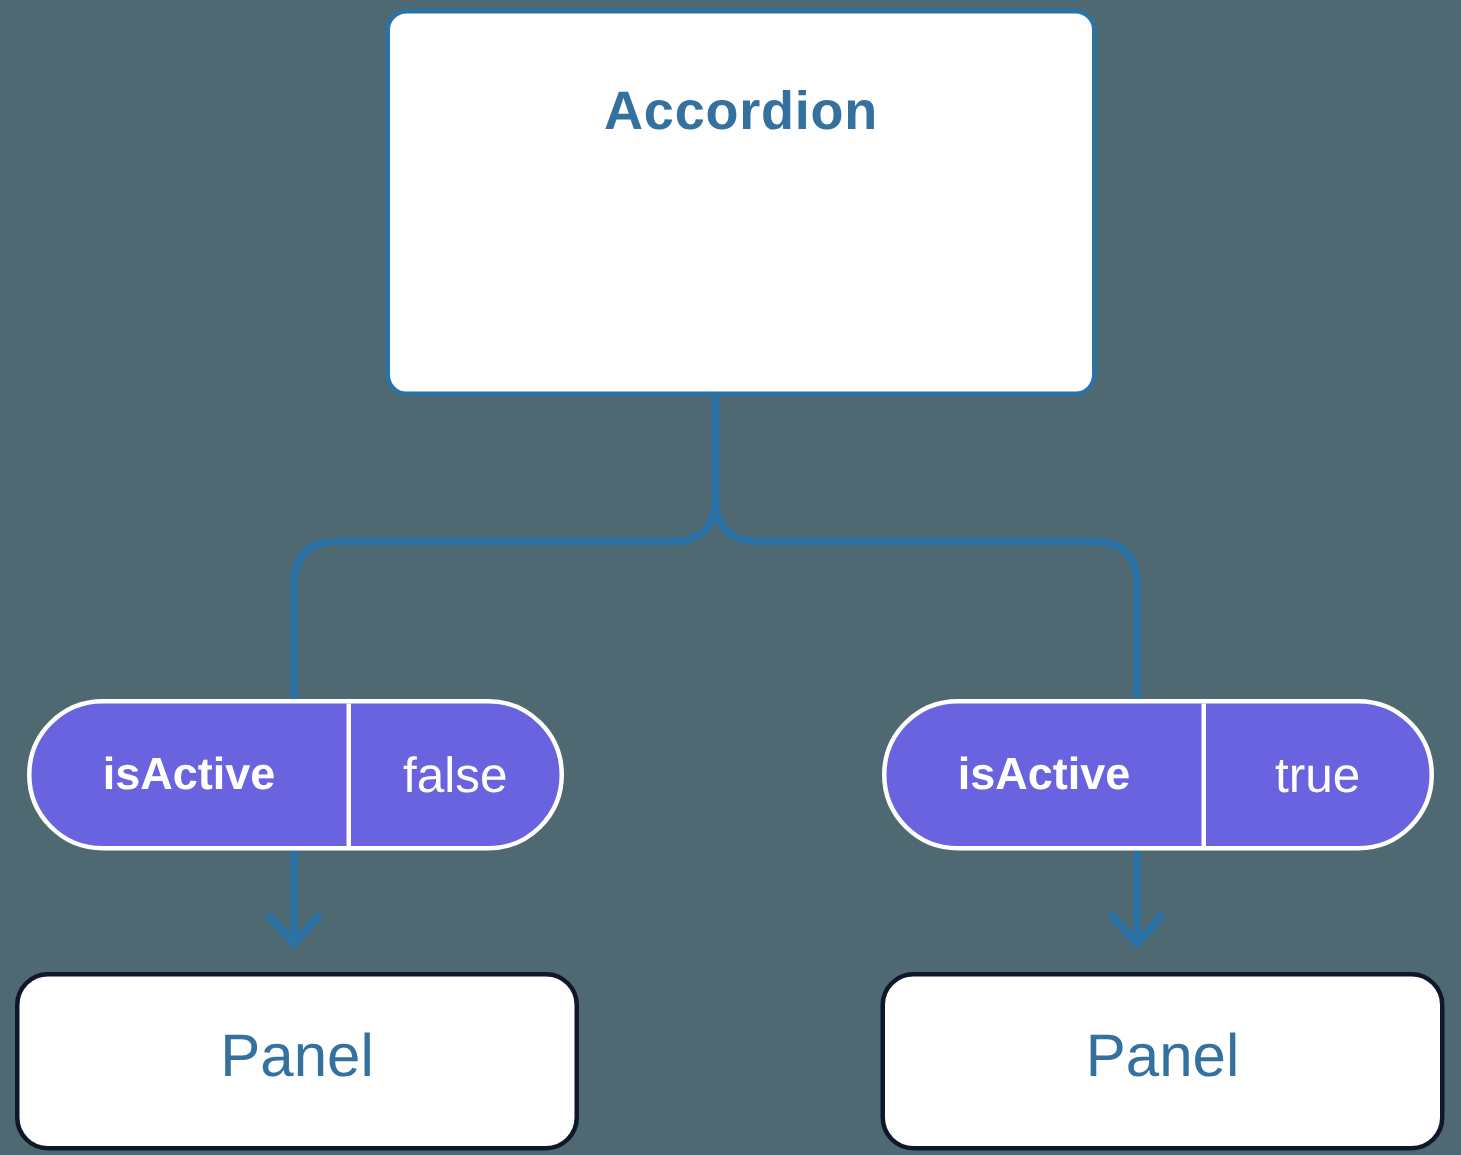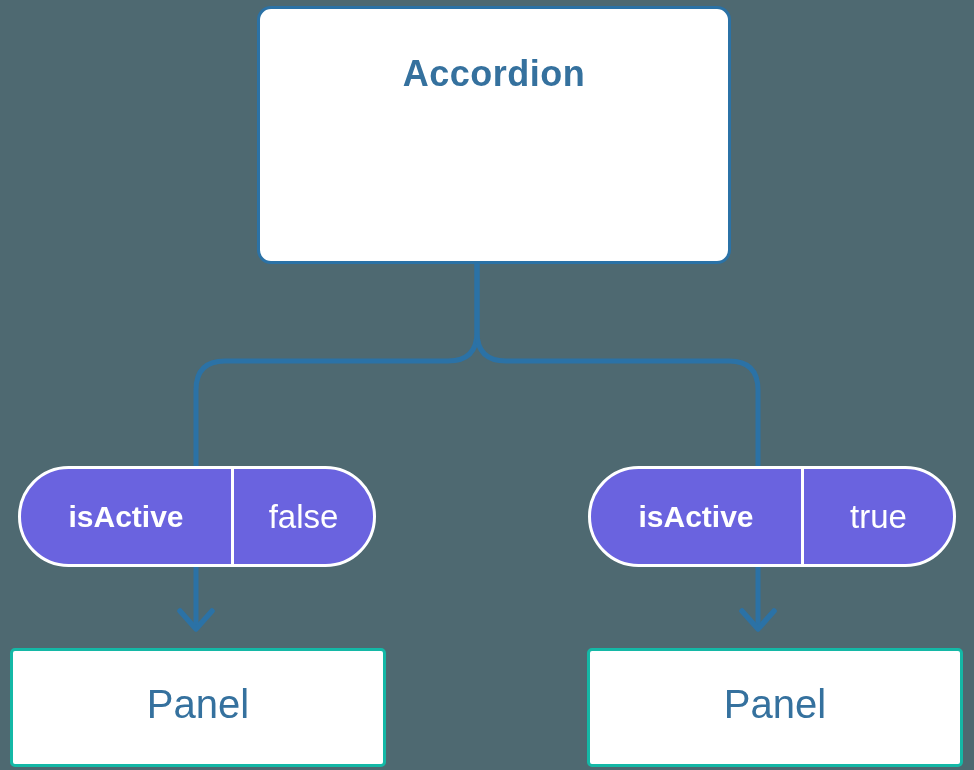--- a/index.html
+++ b/index.html
@@ -86,22 +86,22 @@
     flex: 1;
     display: flex; align-items: center; justify-content: center;
     font-size: 33px; line-height: 1;
   }
 
   
   .panel-card {
     top: 648px;
     width: 376px; height: 119px;
     background: #FFFFFF;
-    border: 3px solid #14b8a6;
-    border-radius: 5px;
+    border: 3px solid #0f172a;
+    border-radius: 22px;
     display: flex; align-items: center; justify-content: center;
   }
   .panel-card.left  { left: 10px; }
   .panel-card.right { left: 587px; }
   .panel-title {
     font-size: 40px;
     font-weight: 500;
     color: #35719E;
     line-height: 1;
     padding-bottom: 8px;

